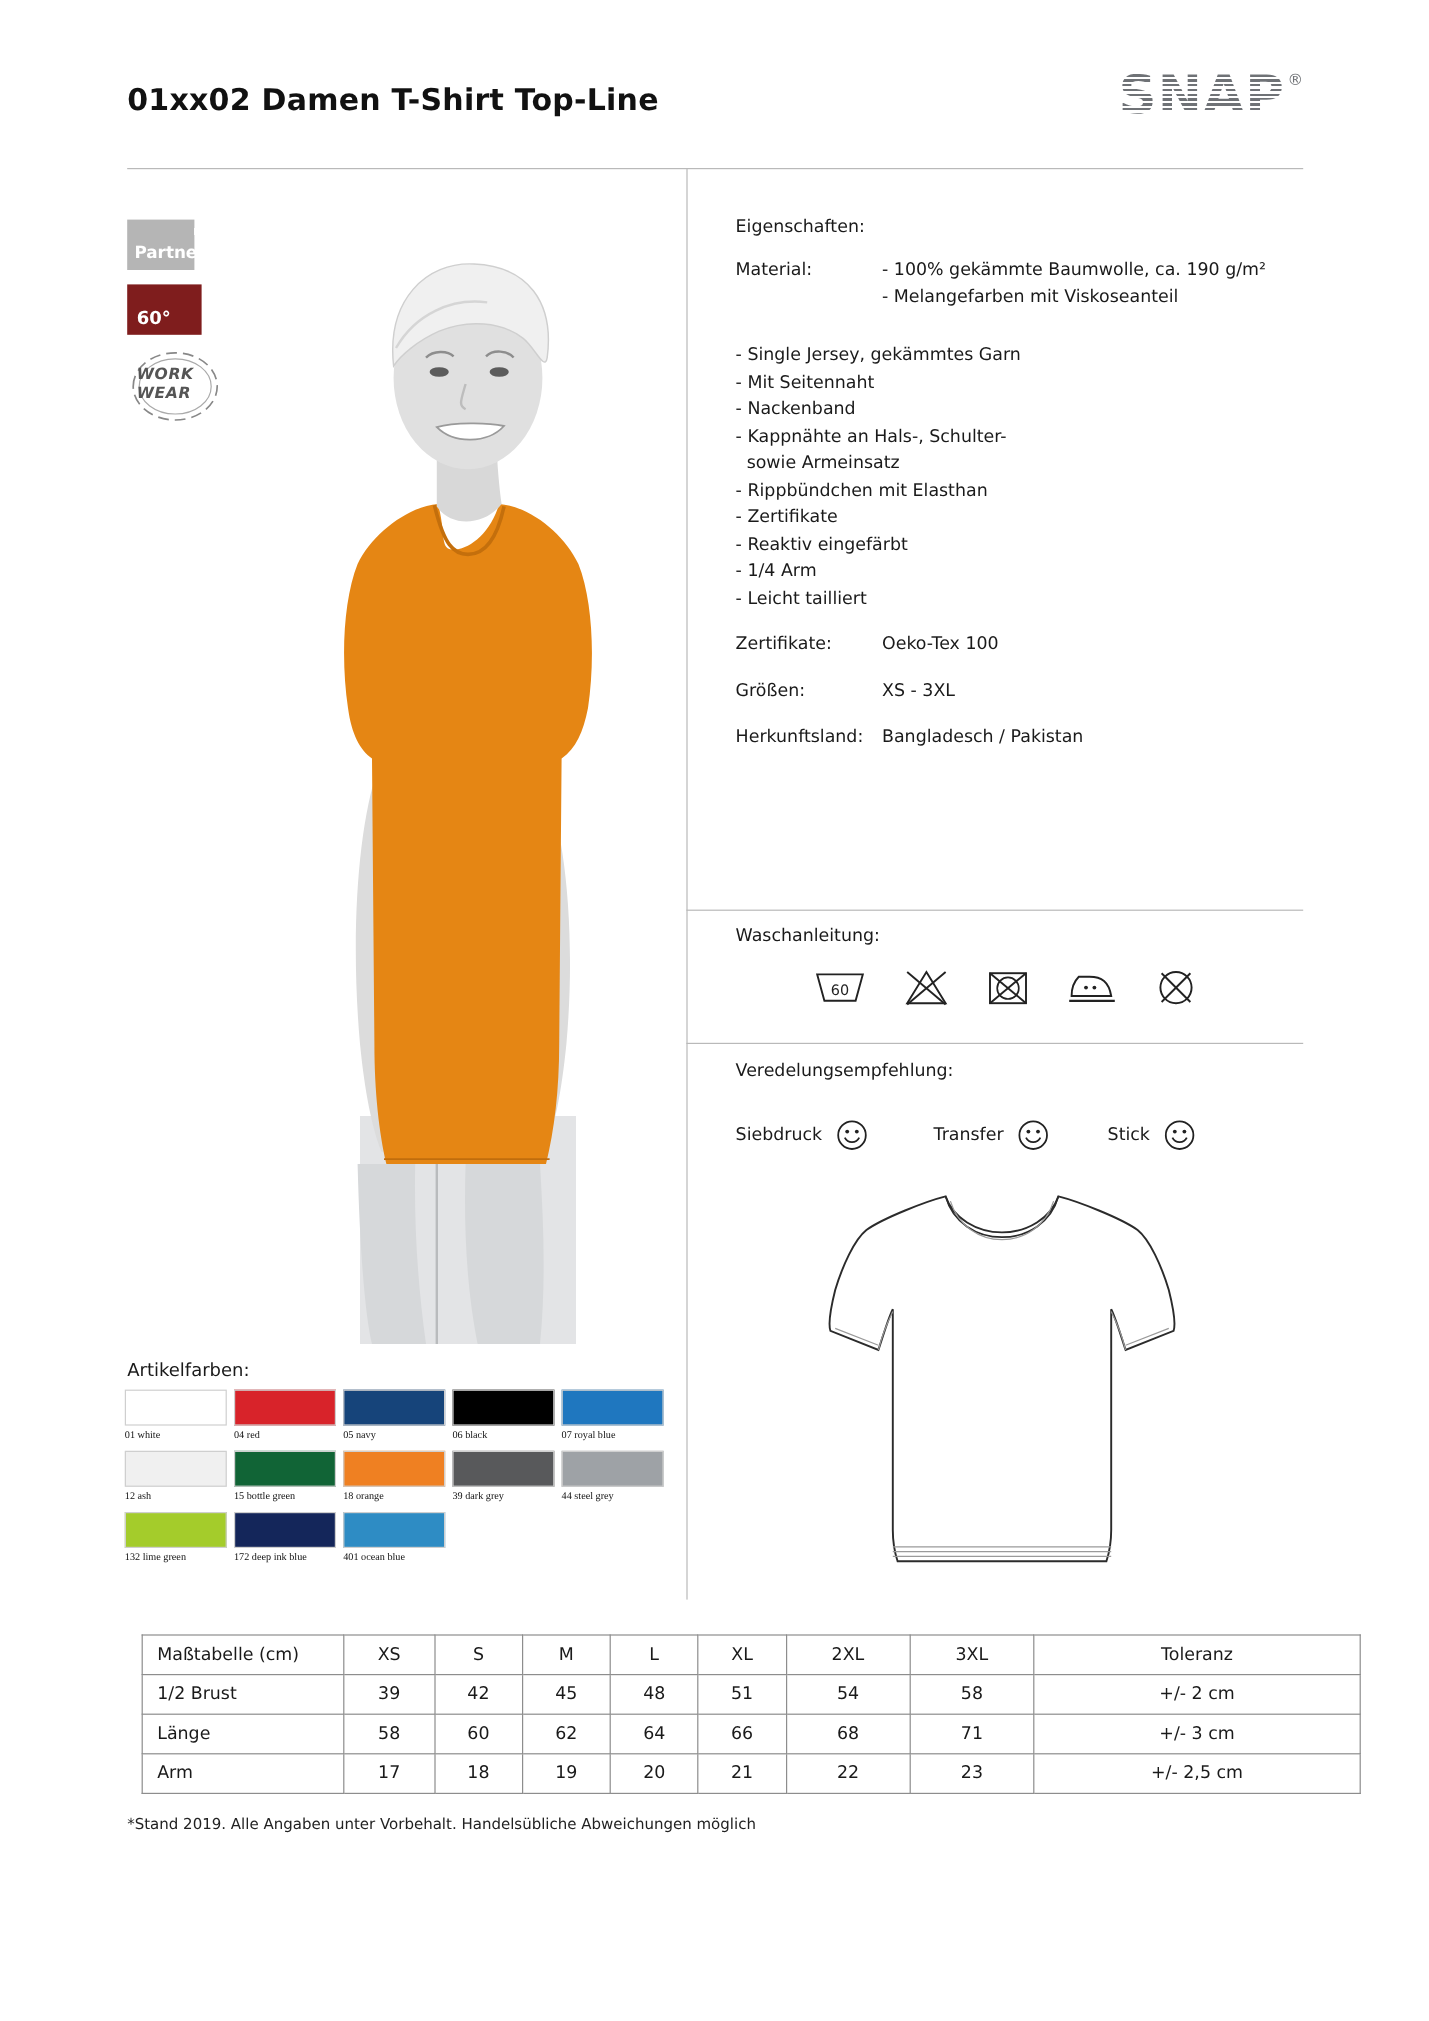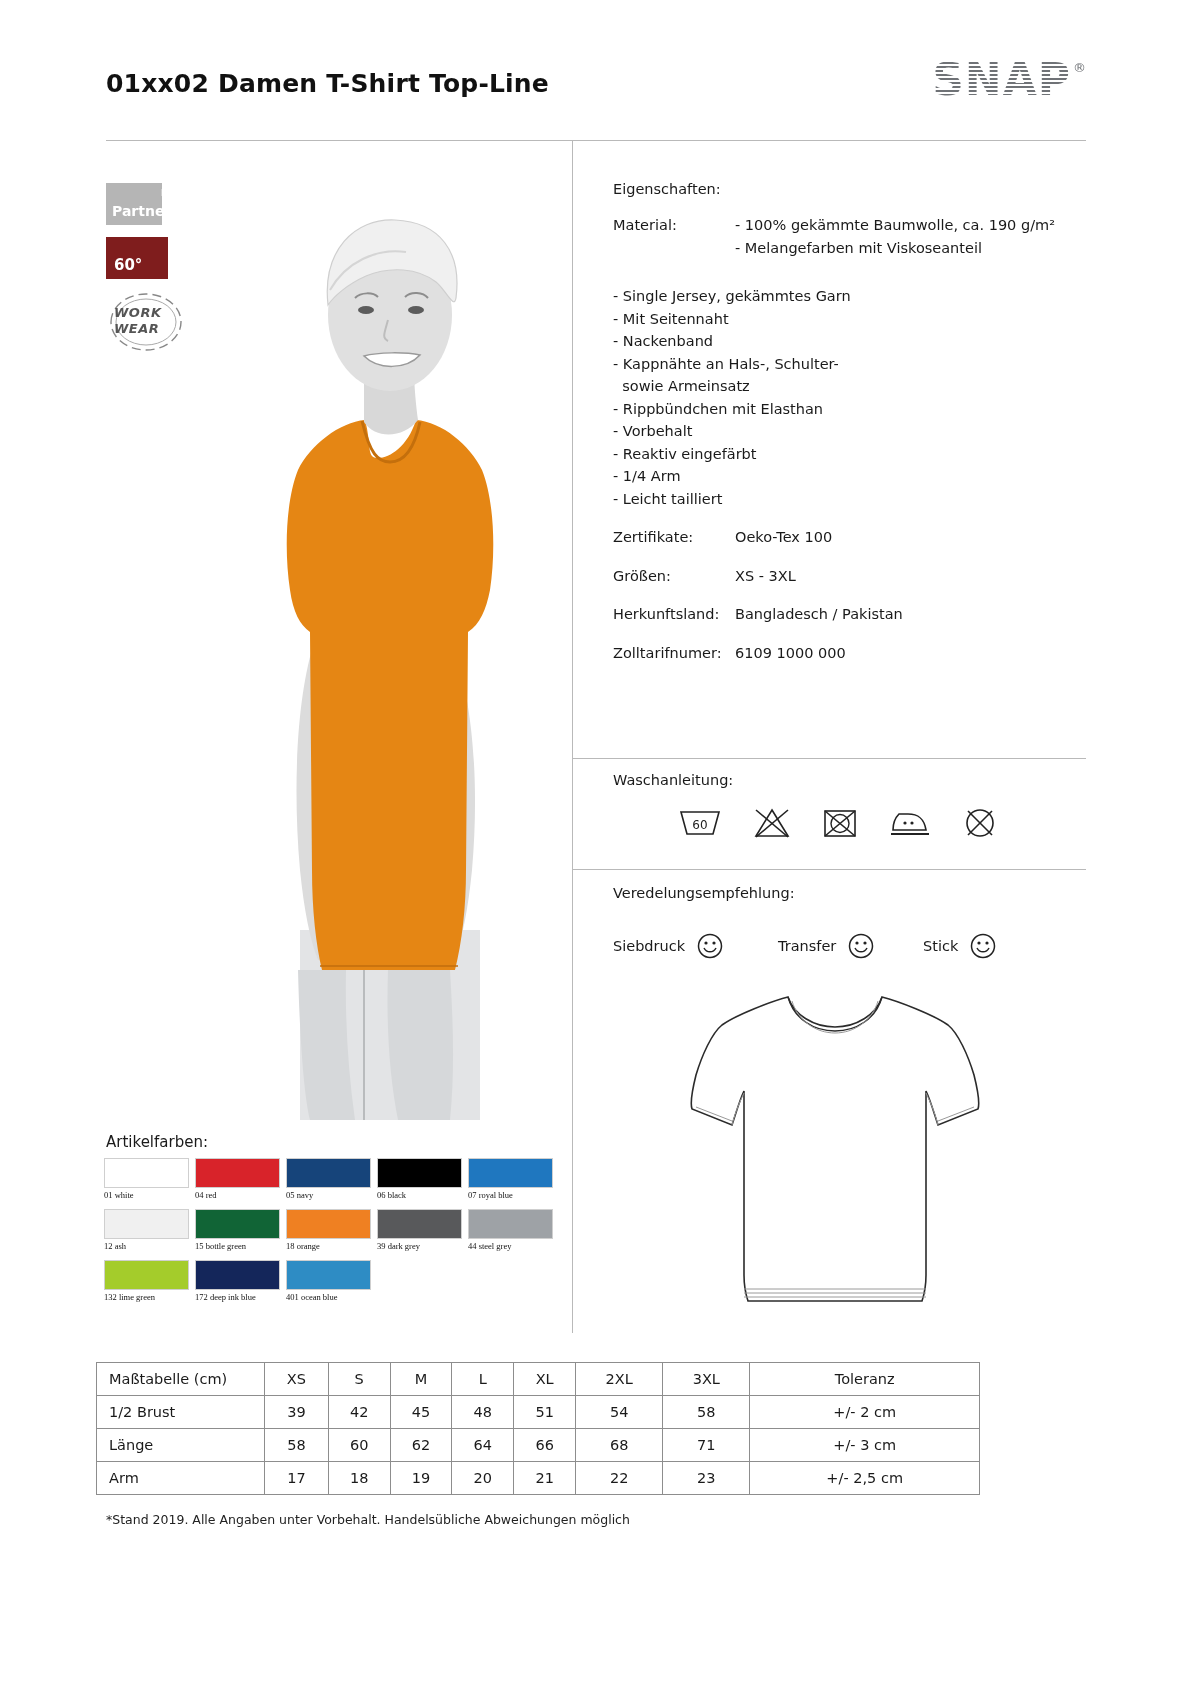--- a/index.html
+++ b/index.html
@@ -129,21 +129,21 @@
   .swatches {
     position: absolute; left: 104px; top: 1158px; width: 460px;
     display: flex; flex-wrap: wrap;
   }
   .sw { width: 88px; margin-right: 3px; margin-bottom: 9px; }
   .sw .chip { width: 85px; height: 30px; border: 1px solid #cfcfcf; }
   .sw .nm { font-size: 8.5px; margin-top: 2px; color: #111; font-family: Liberation Serif, serif; }
 
   
   .sizetable {
-    position: absolute; left: 96px; top: 1362px; width: 884px;
+    position: absolute; left: 118px; top: 1362px; width: 1016px;
     border-collapse: collapse; font-size: 14.5px;
   }
   .sizetable td, .sizetable th {
     border: 1px solid #8d8d8d; height: 33px; text-align: center; font-weight: normal;
   }
   .sizetable td.first, .sizetable th.first { text-align: left; padding-left: 12px; width: 168px; }
   .footnote {
     position: absolute; left: 106px; top: 1512px; font-size: 12.5px; color: #222;
   }
 </style>
@@ -231,21 +231,21 @@
 
   <div class="spec-row">
     <div class="spec-val">
       <div style="height:24px"></div>
       <div>- Single Jersey, gekämmtes Garn</div>
       <div>- Mit  Seitennaht</div>
       <div>- Nackenband</div>
       <div>- Kappnähte an Hals-, Schulter-</div>
       <div style="white-space:pre">  sowie Armeinsatz</div>
       <div>- Rippbündchen mit Elasthan</div>
-      <div>- Vorbehalt</div>
+      <div>- Zertifikate</div>
       <div>- Reaktiv eingefärbt</div>
       <div>- 1/4 Arm</div>
       <div>- Leicht tailliert</div>
     </div>
   </div>
 
   <div class="gap"></div>
   <div class="spec-row">
     <div class="spec-label">Zertifikate:</div>
     <div class="spec-val">Oeko-Tex 100</div>
@@ -257,24 +257,20 @@
     <div class="spec-val">XS - 3XL</div>
   </div>
 
   <div class="gap"></div>
   <div class="spec-row">
     <div class="spec-label">Herkunftsland:</div>
     <div class="spec-val">Bangladesch /  Pakistan</div>
   </div>
 
   <div class="gap"></div>
-  <div class="spec-row">
-    <div class="spec-label">Zolltarifnumer:</div>
-    <div class="spec-val">6109 1000 000</div>
-  </div>
 </div>
 
 <div class="hr-r1"></div>
 
 <div class="wash">
   <div>Waschanleitung:</div>
   <div class="wash-icons">
     <svg width="44" height="34" viewBox="0 0 44 34">
       <path d="M3 6 L41 6 L35 28 L9 28 Z" fill="none" stroke="#222" stroke-width="1.6"></path>
       <text x="22" y="23" font-size="12" text-anchor="middle" font-family="DejaVu Sans, sans-serif" fill="#222">60</text>

